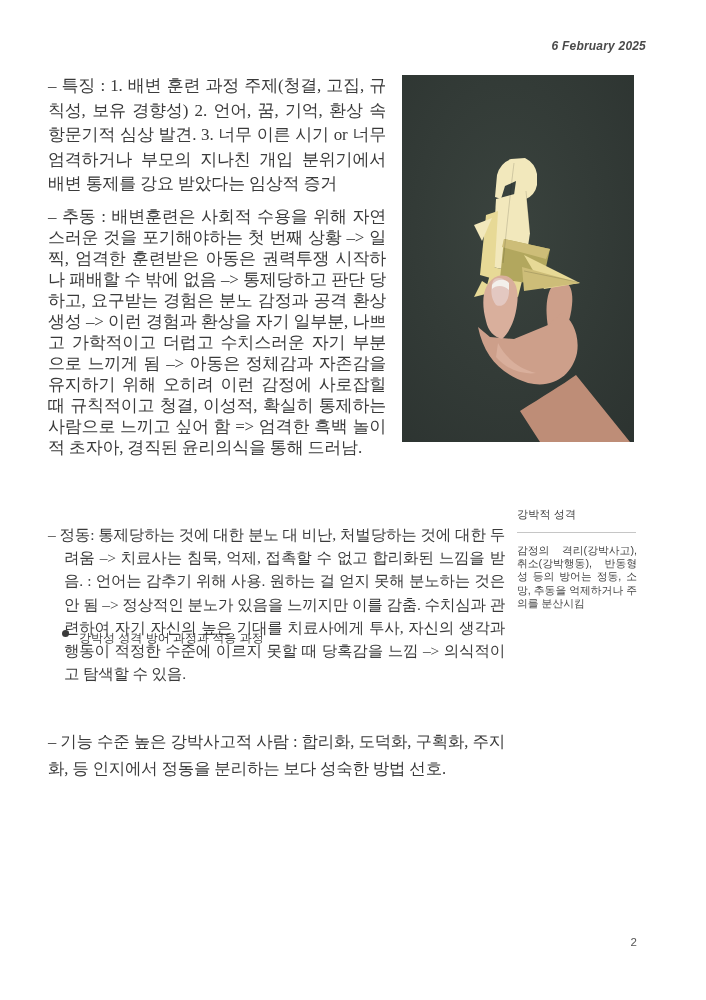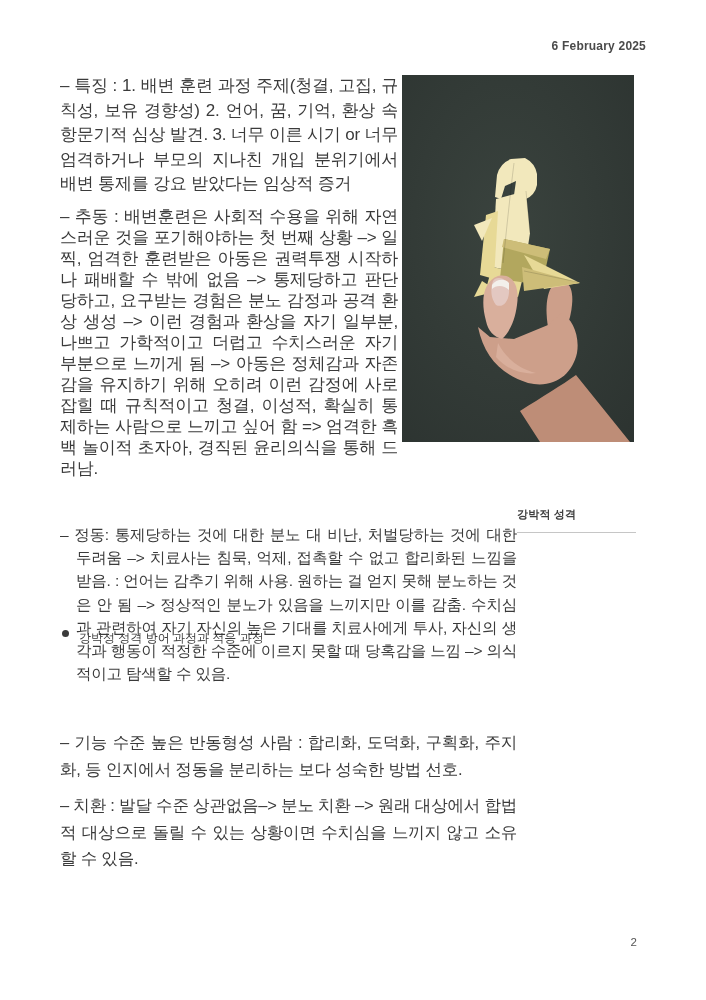--- a/index.html
+++ b/index.html
@@ -12,31 +12,32 @@
   body{
     background:#ffffff;
     font-family:"Liberation Sans","DejaVu Sans",sans-serif;
     color:var(--text-color);
     position:relative;
     overflow:hidden;
   }
   .page{position:absolute;inset:0;background:#fff;}
   .date{
     position:absolute;top:39px;right:60px;
-    font-size:12px;font-weight:bold;color:#4a4a4a;letter-spacing:.2px;
+    font-size:12px;font-weight:bold;color:#4a4a4a;letter-spacing:.2px;font-style:italic;
   }
   .pagenum{
     position:absolute;top:936px;right:69px;
     font-size:11.5px;color:#555;
   }
   .para{
-    position:absolute;left:60px;
+    position:absolute;left:48px;
     font-size:17px;color:var(--text-color);
     text-align:justify;word-break:break-all;
     letter-spacing:-0.2px;
+    font-family:Liberation Serif, serif;
   }
   .p-narrow{width:338px;}
   .p-wide{width:457px;}
   #p1{top:74px;line-height:24.6px;}
   #p2{top:206px;line-height:21px;}
   #p3{top:483px;width:457px;font-size:15.5px;line-height:23.2px;
       padding-left:16px;text-indent:-16px;margin-top:40px;}
   .section-head{
     position:absolute;left:62px;top:630px;
     font-size:12px;color:var(--text-color);
@@ -55,21 +56,21 @@
   .photo{
     position:absolute;left:402px;top:75px;width:232px;height:367px;
     overflow:hidden;
   }
   .photo svg{display:block;width:100%;height:100%;}
 
   .sidebar{
     position:absolute;left:517px;top:507px;width:120px;
   }
   .sidebar-title{
-    font-size:11px;font-weight:bold;color:#3f3f3f;letter-spacing:.2px;
+    font-size:11px;font-weight:normal;color:#3f3f3f;letter-spacing:.2px;
   }
   .sidebar-rule{
     height:1px;background:var(--rule-color);
     margin:10px 0 11px 0;width:119px;border:0;
   }
   .sidebar-note{
     font-size:10.8px;line-height:13.2px;color:#464646;
     text-align:justify;word-break:break-all;
   }
 
@@ -96,22 +97,21 @@
 
   <p class="para p-narrow" id="p1">– 특징 : 1. 배변 훈련 과정 주제(청결, 고집, 규칙성, 보유 경향성) 2. 언어, 꿈, 기억, 환상 속 항문기적 심상 발견. 3. 너무 이른 시기 or 너무 엄격하거나 부모의 지나친 개입 분위기에서 배변 통제를 강요 받았다는 임상적 증거</p>
   <p class="para p-narrow" id="p2">– 추동 : 배변훈련은 사회적 수용을 위해 자연스러운 것을 포기해야하는 첫 번째 상황 –&gt; 일찍, 엄격한 훈련받은 아동은 권력투쟁 시작하나 패배할 수 밖에 없음 –&gt; 통제당하고 판단 당하고, 요구받는 경험은 분노 감정과 공격 환상 생성 –&gt; 이런 경험과 환상을 자기 일부분, 나쁘고 가학적이고 더럽고 수치스러운 자기 부분으로 느끼게 됨 –&gt; 아동은 정체감과 자존감을 유지하기 위해 오히려 이런 감정에 사로잡힐 때 규칙적이고 청결, 이성적, 확실히 통제하는 사람으로 느끼고 싶어 함 =&gt; 엄격한 흑백 놀이적 초자아, 경직된 윤리의식을 통해 드러남.</p>
   <p class="para" id="p3">– 정동: 통제당하는 것에 대한 분노 대 비난, 처벌당하는 것에 대한 두려움 –&gt; 치료사는 침묵, 억제, 접촉할 수 없고 합리화된 느낌을 받음. : 언어는 감추기 위해 사용. 원하는 걸 얻지 못해 분노하는 것은 안 됨 –&gt; 정상적인 분노가 있음을 느끼지만 이를 감춤. 수치심과 관련하여 자기 자신의 높은 기대를 치료사에게 투사, 자신의 생각과 행동이 적정한 수준에 이르지 못할 때 당혹감을 느낌 –&gt; 의식적이고 탐색할 수 있음.</p>
 
   <div class="section-head">
     <span class="bullet-dot"></span>
     <span>강박성 성격 방어 과정과 적응 과정</span>
   </div>
 
-  <p class="para p-wide" id="p5">– 기능 수준 높은 반동형성 사람 : 합리화, 도덕화, 구획화, 주지화, 등 인지에서 정동을 분리하는 보다 성숙한 방법 선호.</p>
-  <p class="para p-wide" id="p6">– 치환 : 발달 수준 상관없음–&gt; 분노 치환 –&gt; 원래 대상에서 합법적 대상으로 돌릴 수 있는 상황이면 수치심을 느끼지 않고 소유할 수 있음.</p>
+  <p class="para p-wide" id="p5">– 기능 수준 높은 강박사고적 사람 : 합리화, 도덕화, 구획화, 주지화, 등 인지에서 정동을 분리하는 보다 성숙한 방법 선호.</p>
 
   <figure class="photo">
     <svg viewBox="0 0 232 367" preserveAspectRatio="none">
       <defs>
         <radialGradient id="phbg" cx="45%" cy="42%" r="80%">
           <stop offset="0%" class="st-bg1"></stop>
           <stop offset="100%" class="st-bg2"></stop>
         </radialGradient>
       </defs>
       <rect x="0" y="0" width="232" height="367" fill="url(#phbg)"></rect>
@@ -147,16 +147,17 @@
         <path class="skin-light" d="M84,246 C78,224 82,206 96,201 C110,198 118,210 115,230 C113,246 107,258 100,264 C92,262 86,256 84,246 Z"></path>
         <path class="nail" d="M91,206 C88,214 89,224 94,230 C100,233 106,228 107,218 C108,209 103,203 97,203 C94,203 92,204 91,206 Z"></path>
         <path class="nail-tip" d="M90,210 C94,204 103,203 107,208 L107,215 C102,210 94,210 90,214 Z"></path>
       </g>
     </svg>
   </figure>
 
   <aside class="sidebar">
     <div class="sidebar-title">강박적 성격</div>
     <div class="sidebar-rule"></div>
+    <div class="sidebar-note">감정의 격리(강박사고), 취소(강박행동), 반동형성 등의 방어는 정동, 소망, 추동을 억제하거나 주의를 분산시킴</div>
   </aside>
 
   <div class="pagenum">2</div>
 </div>
 
 </body></html>

